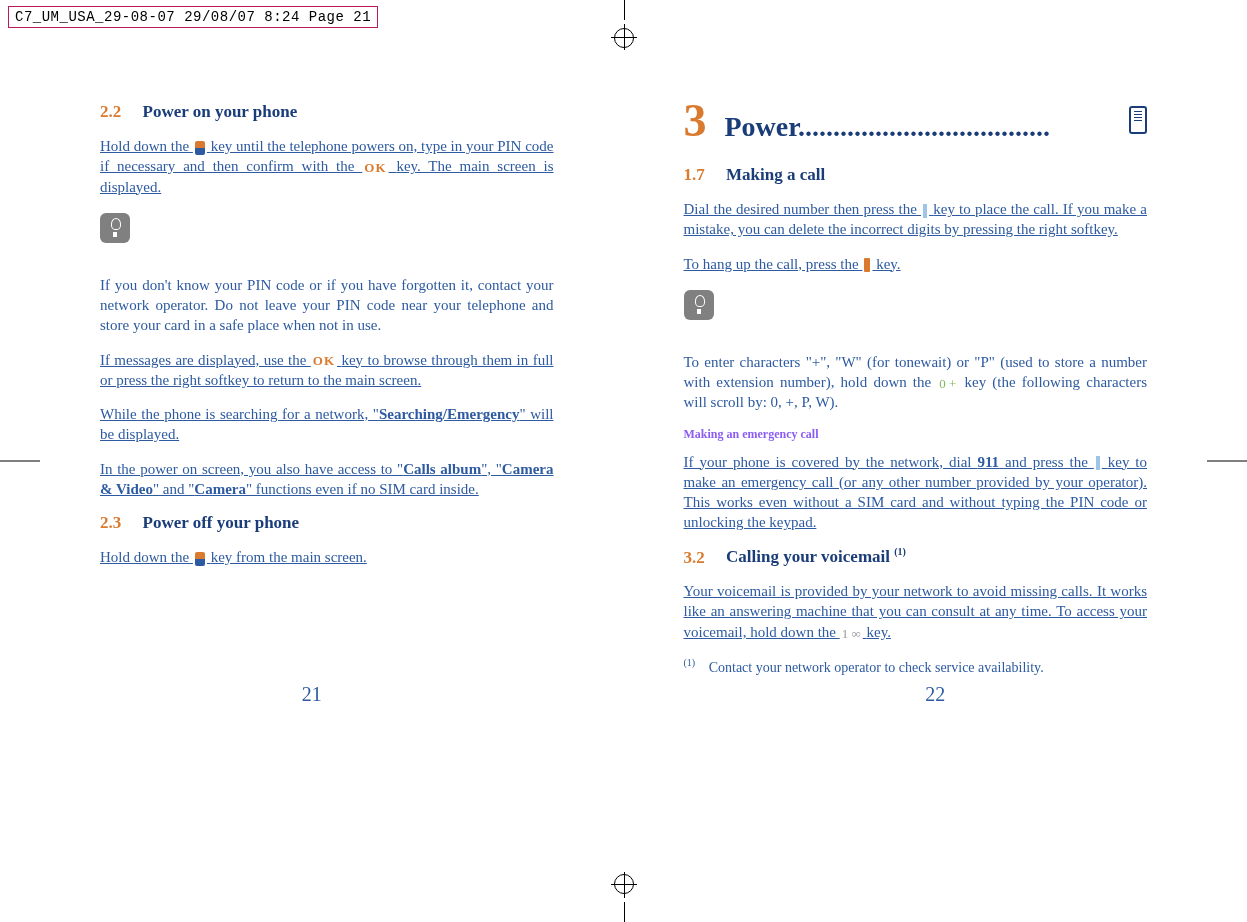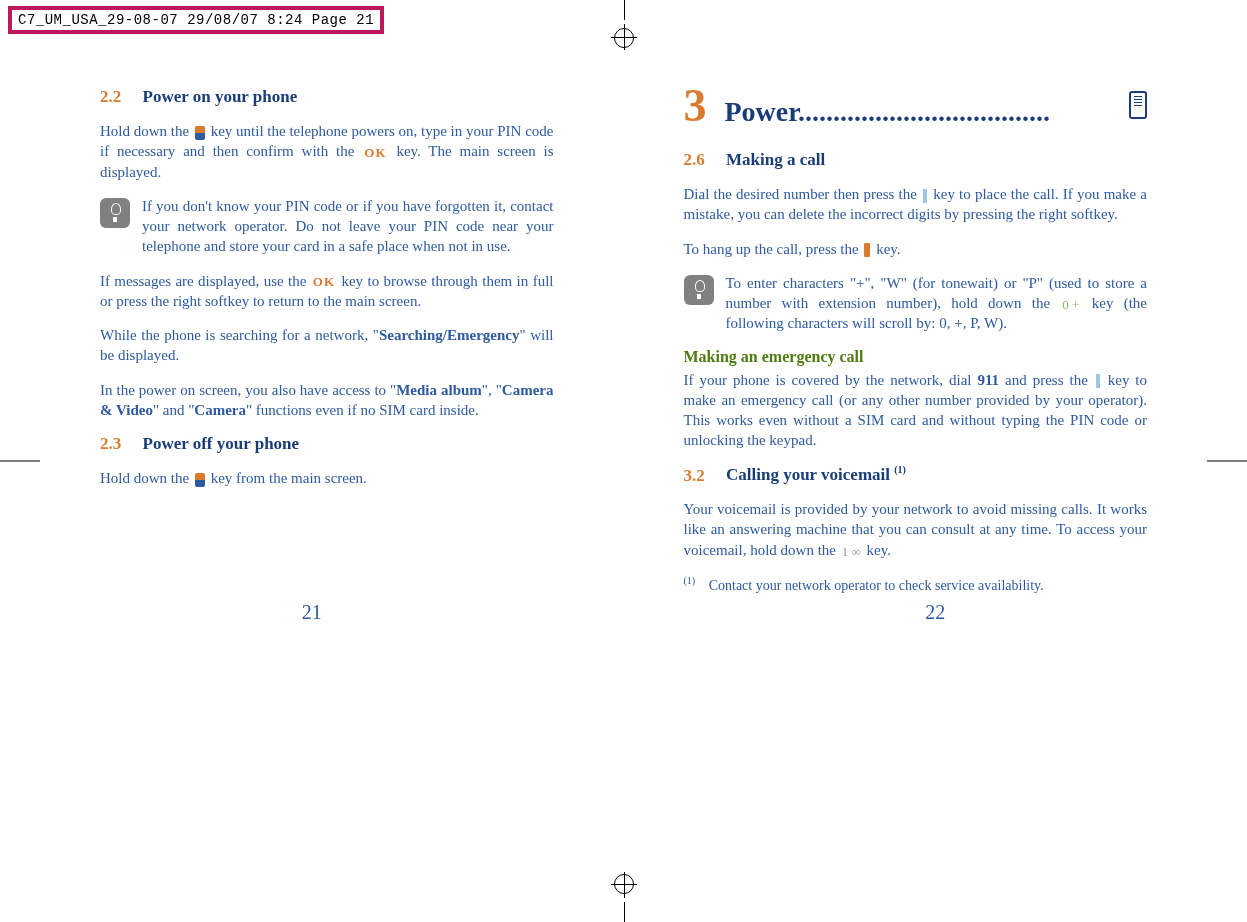--- a/index.html
+++ b/index.html
@@ -7,21 +7,21 @@
       font-family: Georgia, 'Times New Roman', serif;
       width: 1247px;
       height: 922px;
       position: relative;
       background: #fff;
     }
     .slug {
       position: absolute;
       top: 6px;
       left: 8px;
-      border: 4px solid #be185d;
+      border: 1px solid #be185d;
       padding: 2px 6px;
       font-family: 'Courier New', monospace;
       font-size: 14px;
       letter-spacing: 0.5px;
     }
     .crop-mark-top {
       position: absolute;
       top: 0;
       left: 50%;
       transform: translateX(-50%);
@@ -115,21 +115,21 @@
       top: 50%;
       transform: translateY(-50%);
       width: 40px;
       height: 1px;
       background: #000;
     }
     .crop-side.left { left: 0; }
     .crop-side.right { right: 0; }
     .spread {
       position: absolute;
-      top: 69px;
+      top: 84px;
       left: 0;
       right: 0;
       display: flex;
     }
     .page {
       width: 50%;
       padding: 10px 70px 40px 100px;
       position: relative;
     }
     .page.right { padding: 10px 100px 40px 60px; }
@@ -176,26 +176,28 @@
       right: 3px;
       height: 10px;
       background: repeating-linear-gradient(0deg,#1a3d7a 0,#1a3d7a 1px,transparent 1px,transparent 3px);
     }
     p.body {
       color: #2d5aa0;
       font-size: 15px;
       line-height: 1.35;
       text-align: justify;
       margin-bottom: 14px;
+      text-decoration: underline;
     }
     p.body .bold { font-weight: bold; }
     .tip-row {
       display: flex;
-      gap: 12px;
+      gap: 32px;
       margin-bottom: 14px;
+      flex-direction: column;
     }
     .tip-icon {
       flex: 0 0 auto;
       width: 30px;
       height: 30px;
       background: #808080;
       border-radius: 6px;
       position: relative;
       margin-top: 2px;
     }
@@ -218,24 +220,24 @@
       height: 5px;
       background: #fff;
     }
     .tip-text {
       color: #2d5aa0;
       font-size: 15px;
       line-height: 1.35;
       text-align: justify;
     }
     .subhead {
-      color: #4d7c0f;
+      color: #8b5cf6;
       font-weight: bold;
-      font-size: 16px;
-      margin-bottom: 4px;
+      font-size: 12px;
+      margin-bottom: 10px;
     }
     .inline-icon {
       display: inline-block;
       vertical-align: middle;
       margin: 0 2px;
     }
     .key-power {
       width: 10px;
       height: 14px;
       background: linear-gradient(to bottom,#d97a2e 50%,#2d5aa0 50%);
@@ -323,21 +325,21 @@
       <span>If messages are displayed, use the </span>
       <span class="inline-icon key-ok">OK</span>
       <span> key to browse through them in full or press the right softkey to return to the main screen.</span>
     </p>
 
     <p class="body">
       <span>While the phone is searching for a network, "</span><span class="bold">Searching/Emergency</span><span>" will be displayed.</span>
     </p>
 
     <p class="body">
-      <span>In the power on screen, you also have access to "</span><span class="bold">Media album</span><span>", "</span><span class="bold">Camera &amp; Video</span><span>" and "</span><span class="bold">Camera</span><span>" functions even if no SIM card inside.</span>
+      <span>In the power on screen, you also have access to "</span><span class="bold">Calls album</span><span>", "</span><span class="bold">Camera &amp; Video</span><span>" and "</span><span class="bold">Camera</span><span>" functions even if no SIM card inside.</span>
     </p>
 
     <h2 class="section">
       <span class="section-num">2.3</span>
       &nbsp;&nbsp;&nbsp;
       <span class="h2-title">Power off your phone</span>
     </h2>
 
     <p class="body">
       <span>Hold down the </span>
@@ -351,21 +353,21 @@
   <div class="page right">
     <h1 class="chapter">
       <span class="big-num">3</span>
       <span class="chapter-title">
         <span>Power</span><span>....................................</span>
       </span>
     </h1>
     <div class="phone-icon-right"></div>
 
     <h2 class="section">
-      <span class="section-num">2.6</span>
+      <span class="section-num">1.7</span>
       &nbsp;&nbsp;&nbsp;
       <span class="h2-title">Making a call</span>
     </h2>
 
     <p class="body">
       <span>Dial the desired number then press the </span>
       <span class="inline-icon key-call"></span>
       <span> key to place the call. If you make a mistake, you can delete the incorrect digits by pressing the right softkey.</span>
     </p>
 

